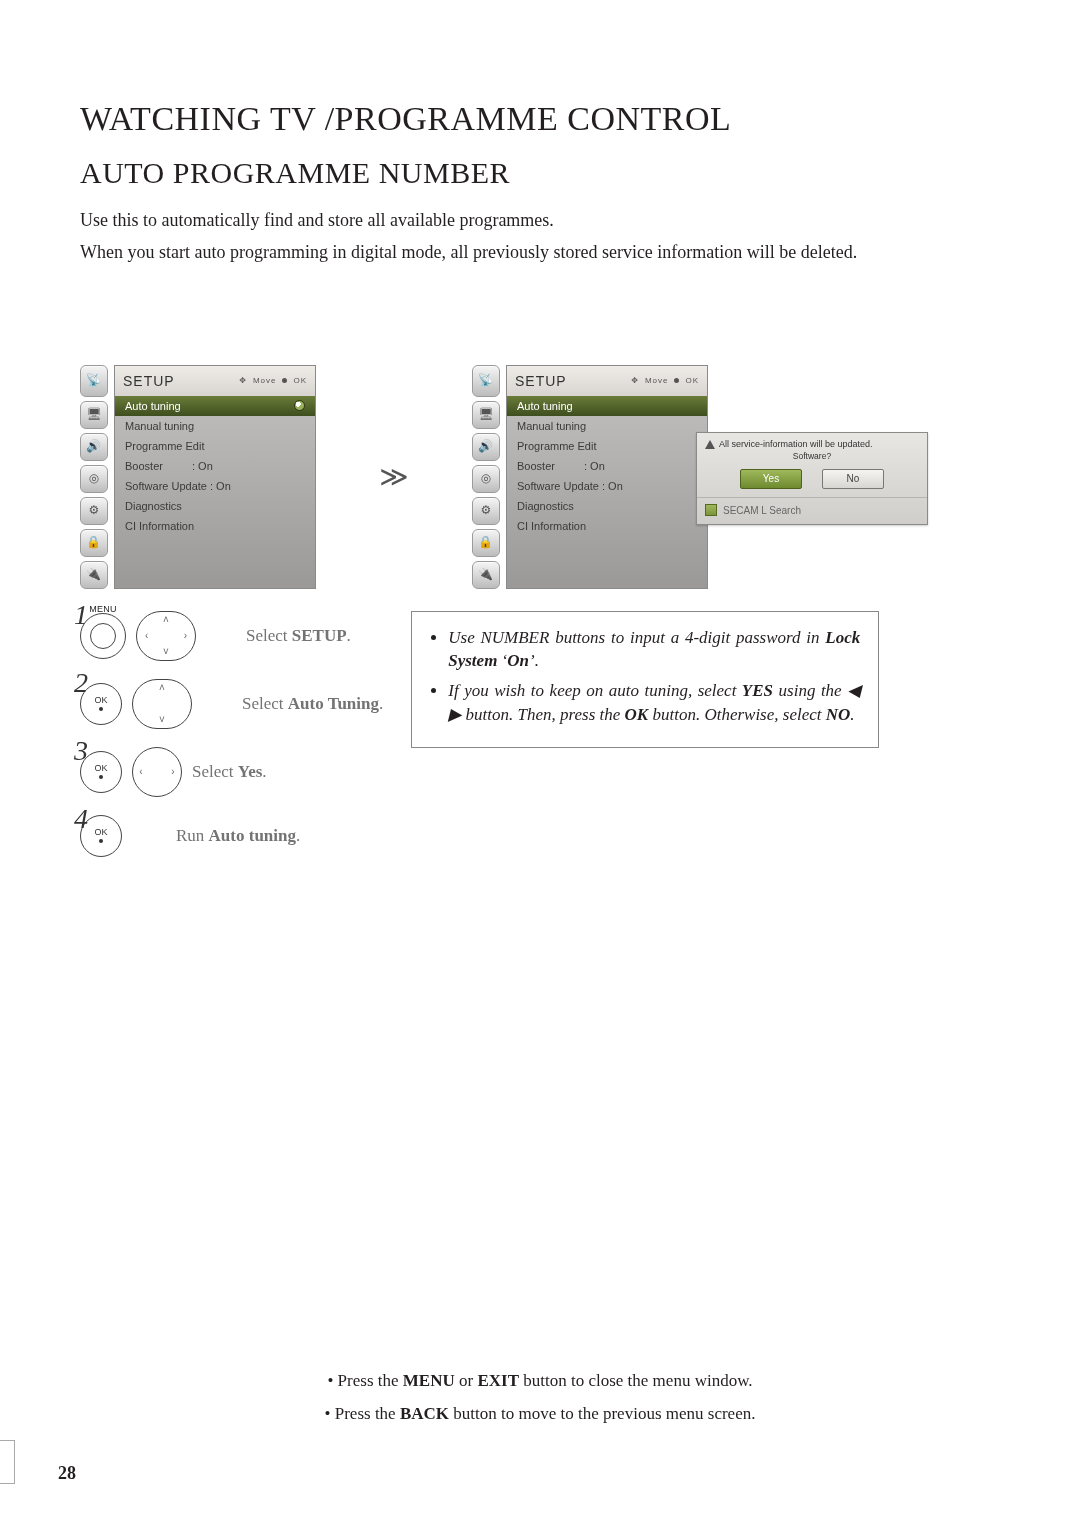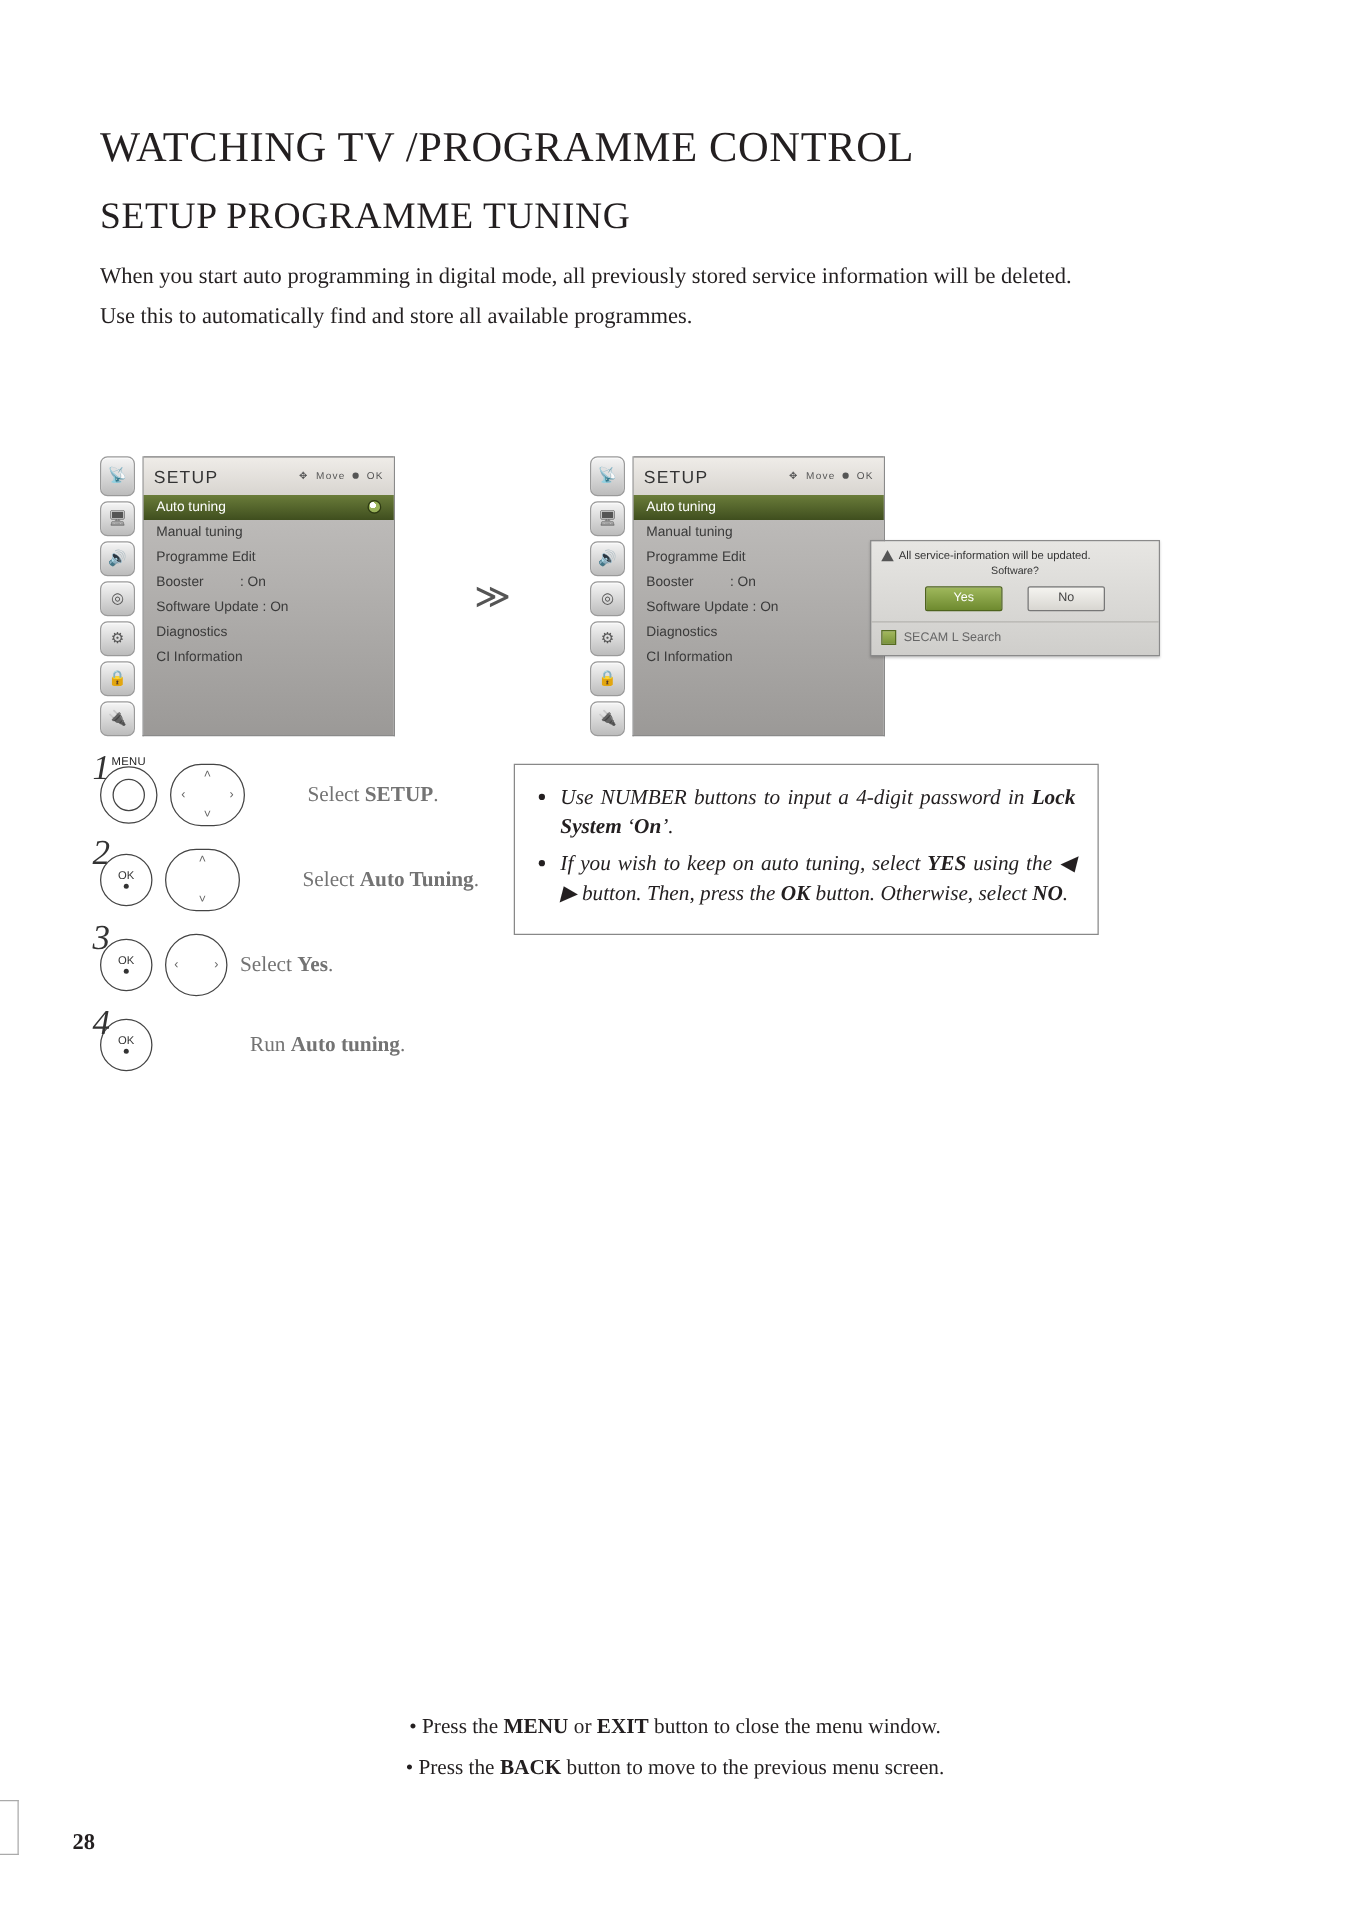--- a/index.html
+++ b/index.html
@@ -302,24 +302,24 @@
     position:relative;
     margin-top:1px;
   }
 </style>
 </head>
 <body>
 
 <div class="page">
 
   <div class="h1">WATCHING TV /PROGRAMME CONTROL</div>
-  <div class="h2">SETUP PROGRAMME TUNING</div>
-
+  <div class="h2">AUTO PROGRAMME NUMBER</div>
+
+  <p class="body-p">Use this to automatically find and store all available programmes.</p>
   <p class="body-p">When you start auto programming in digital mode, all previously stored service information will be deleted.</p>
-  <p class="body-p">Use this to automatically find and store all available programmes.</p>
 
   <div class="screens-row">
 
     <div class="screen-wrap">
       <div class="icon-col">
         <div class="icon-tile first">📡</div>
         <div class="icon-tile">🖥</div>
         <div class="icon-tile">🔊</div>
         <div class="icon-tile">◎</div>
         <div class="icon-tile">⚙</div>
@@ -477,21 +477,21 @@
           <span>Select </span><b>Yes</b><span>.</span>
         </div>
       </div>
 
       <div class="step-row">
         <span class="step-num">4</span>
         <div class="remote-btn ok-btn">
           <span>OK</span>
             <span class="dot"></span>
         </div>
-        <div class="step-label" style="margin-left:68px">
+        <div class="step-label" style="margin-left:44px">
           <span>Run </span><b>Auto tuning</b><span>.</span>
         </div>
       </div>
 
     </div>
 
     <div class="tips-box">
       <ul>
         <li>
           <span>Use NUMBER buttons to input a 4-digit password in </span><b>Lock System</b><span> ‘</span><b>On</b><span>’.</span>

